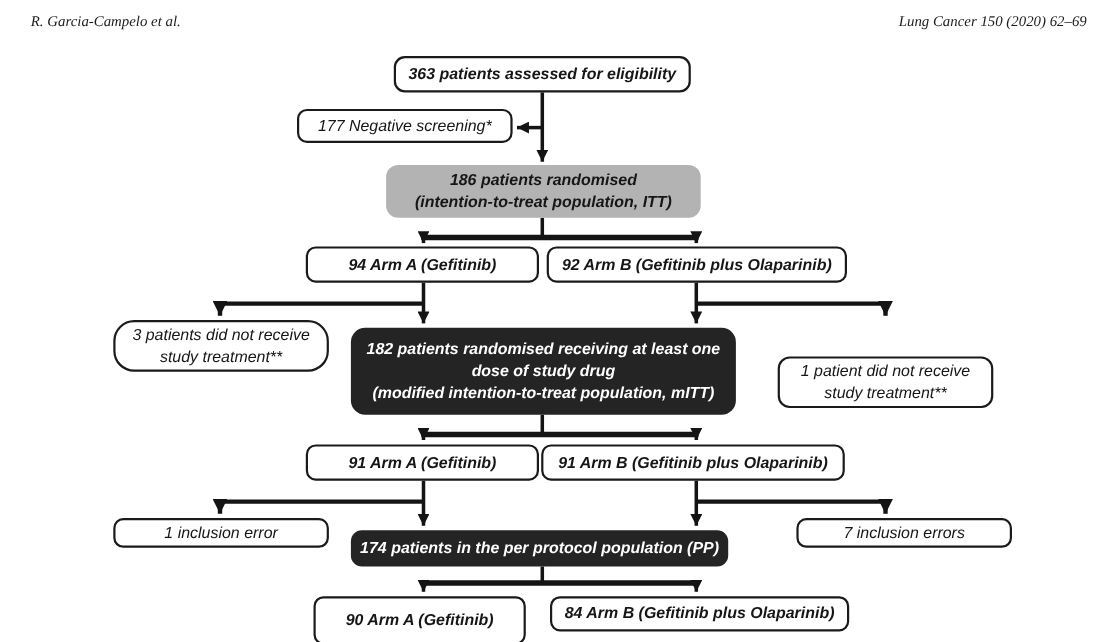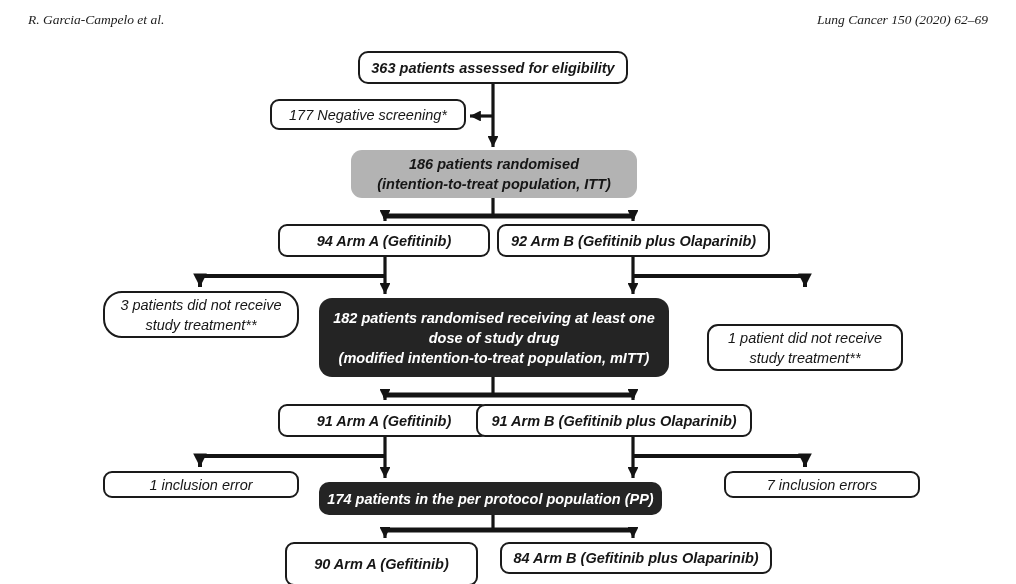--- a/index.html
+++ b/index.html
@@ -146,21 +146,21 @@
 
   <div class="node plain" style="left:707px; top:276px; width:196px; height:47px; border-radius:11px;margin-top:48px;">
     <div class="line">1 patient did not receive</div>
     <div class="line">study treatment**</div>
   </div>
 
   <div class="node" style="left:278px; top:404px; width:212px; height:33px;">
     <div class="line">91 Arm A (Gefitinib)</div>
   </div>
 
-  <div class="node" style="left:476px; top:404px; width:276px; height:33px;">
+  <div class="node" style="left:492px; top:404px; width:276px; height:33px;">
     <div class="line">91 Arm B (Gefitinib plus Olaparinib)</div>
   </div>
 
   <div class="node plain" style="left:103px; top:471px; width:196px; height:27px;">
     <div class="line">1 inclusion error</div>
   </div>
 
   <div class="node dark" style="left:319px; top:482px; width:343px; height:33px; border-radius:10px;">
     <div class="line">174 patients in the per protocol population (PP)</div>
   </div>

